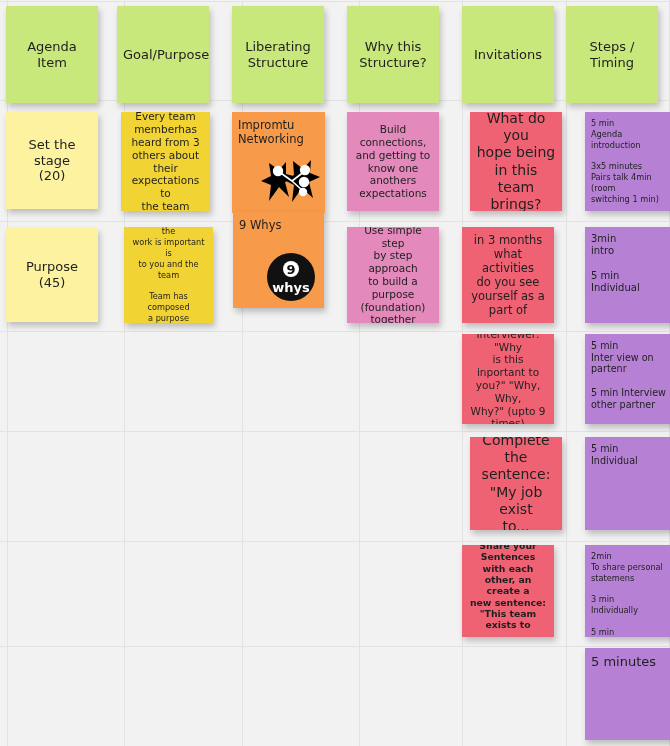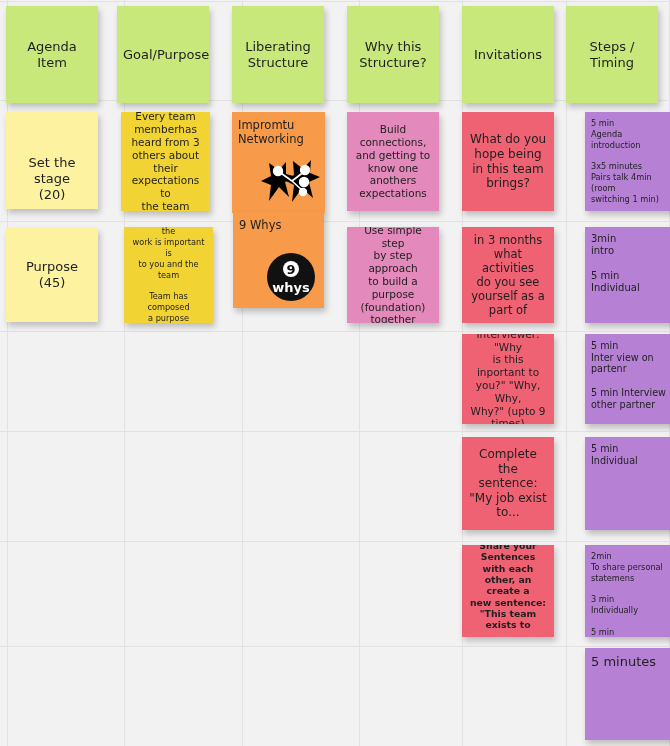--- a/index.html
+++ b/index.html
@@ -44,21 +44,21 @@
   .red    { background:#ef6274; }
   .purple { background:#b681d4;margin-left:19px; }
 
   
   .hdr{font-size:13px;}
   
   .big{font-size:13px;}
   
   .body-s{font-size:10.5px;}
   .body-m{font-size:11.5px;}
-  .body-l{font-size:12px;}
+  .body-l{font-size:14px;margin-left:8px;}
   .tiny{font-size:8.2px;line-height:1.32;}
 
   
   .icon-wrap{position:absolute;pointer-events:none;}
   .icon-networking{right:4px;bottom:4px;width:62px;height:52px;}
   .icon-ninewhys{right:8px;bottom:6px;width:50px;height:50px;}
 </style>
 </head>
 <body>
 
@@ -95,21 +95,21 @@
 Structure?</span>
   </div>
   <div class="note green hdr" style="left:462px;top:6px;width:92px;height:97px;">
     <span class="txt">Invitations</span>
   </div>
   <div class="note green hdr" style="left:566px;top:6px;width:92px;height:97px;">
     <span class="txt">Steps /
 Timing</span>
   </div>
 
-  <div class="note yellowlight big" style="left:6px;top:112px;width:92px;height:97px;justify-content:flex-end;">
+  <div class="note yellowlight big" style="left:6px;top:112px;width:92px;height:97px;">
     <span class="txt">Set the stage
 (20)</span>
   </div>
   <div class="note yellow body-s" style="left:121px;top:112px;width:89px;height:99px;">
     <span class="txt">Every team
 memberhas
 heard from 3
 others about their
 expectations to
 the team</span>

